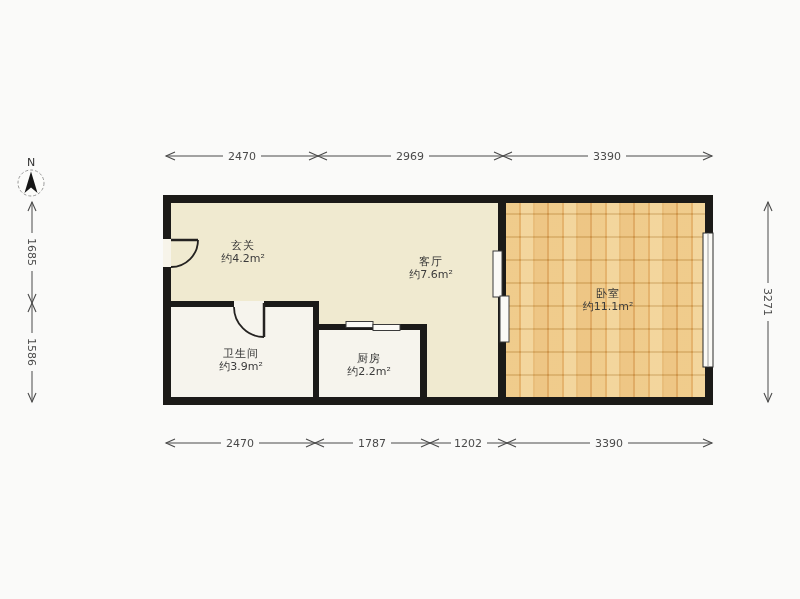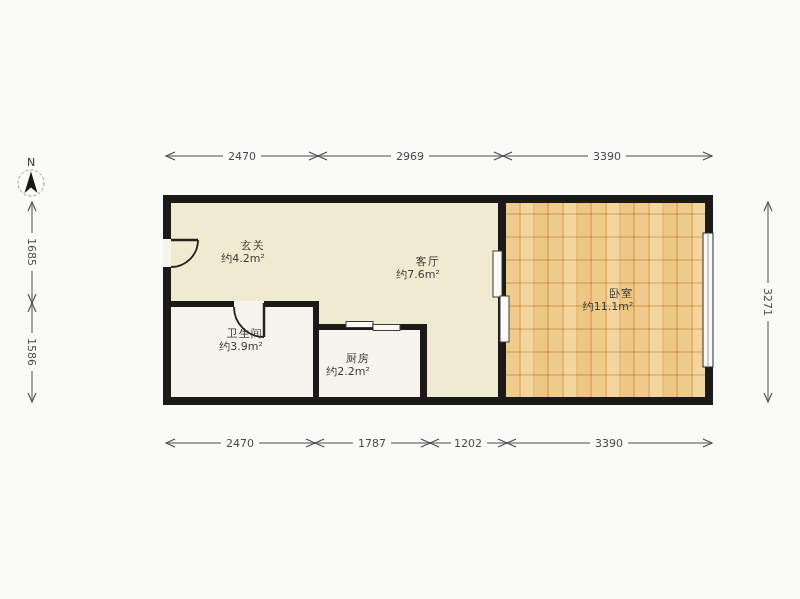--- a/index.html
+++ b/index.html
@@ -54,21 +54,21 @@
   .w-kitchen-right{left:420px;top:324px;width:7px;height:73px;}
   
   .overlay{
     position:absolute;left:0;top:0;width:800px;height:599px;
     pointer-events:none;
   }
   
   .room-label{
     position:absolute;
     transform:translateX(-50%);
-    text-align:right;
+    text-align:center;
     color:#3b3b3b;
     font-size:11px;
     line-height:12.5px;
     white-space:nowrap;
   }
   .room-label .rname{display:block;letter-spacing:1px;color:#333;}
   .room-label .rarea{display:block;}
 </style>
 </head>
 <body>
@@ -185,30 +185,30 @@
     <g>
       <rect x="703" y="233" width="10" height="134" fill="#fbfaf6" stroke="#2a2a2a" stroke-width="1"></rect>
       <line x1="708" y1="233" x2="708" y2="367" stroke="#9a9a9a" stroke-width="1"></line>
     </g>
   </svg>
 
   <div class="room-label" style="left:243px;top:240px">
     <span class="rname">玄关</span>
     <span class="rarea">约4.2m²</span>
   </div>
-  <div class="room-label" style="left:418px;top:256px">
+  <div class="room-label" style="left:431px;top:256px">
     <span class="rname">客厅</span>
     <span class="rarea">约7.6m²</span>
   </div>
   <div class="room-label" style="left:608px;top:288px">
     <span class="rname">卧室</span>
     <span class="rarea">约11.1m²</span>
   </div>
-  <div class="room-label" style="left:241px;top:328px">
+  <div class="room-label" style="left:241px;top:348px">
     <span class="rname">卫生间</span>
     <span class="rarea">约3.9m²</span>
   </div>
-  <div class="room-label" style="left:348px;top:353px">
+  <div class="room-label" style="left:369px;top:353px">
     <span class="rname">厨房</span>
     <span class="rarea">约2.2m²</span>
   </div>
 
 </div>
 
 </body></html>

